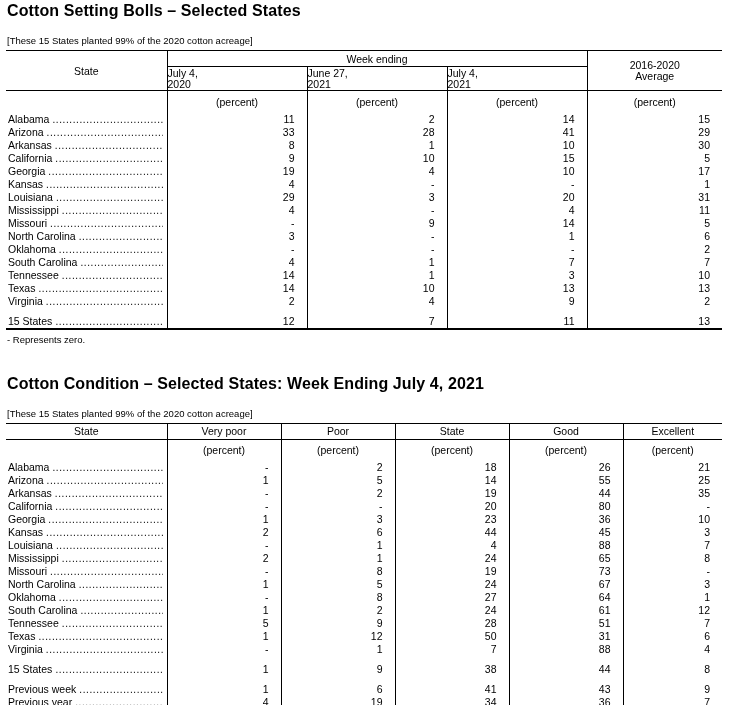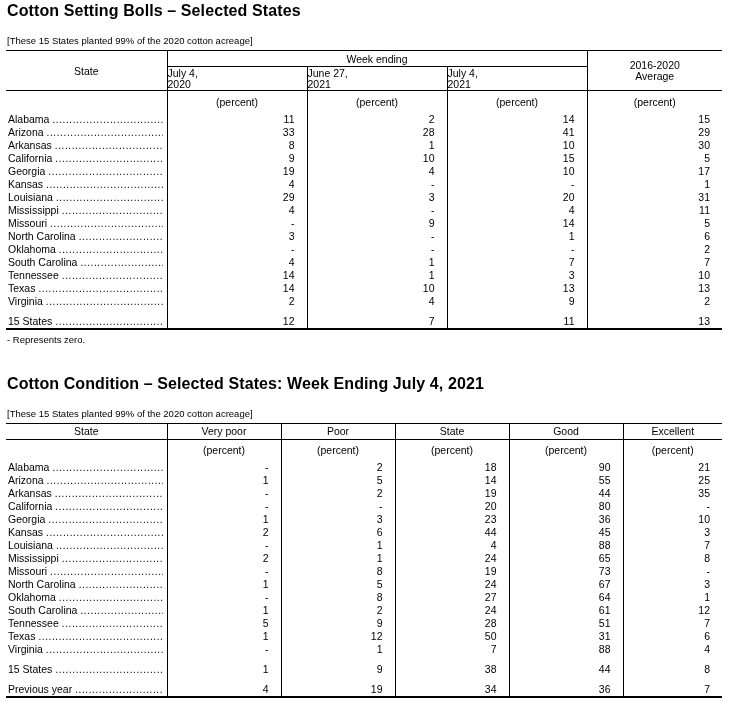--- a/index.html
+++ b/index.html
@@ -371,21 +371,21 @@
           <tr class="data-row">
             <td class="state-cell">
               <div class="srow">
                 <span class="sname">Alabama</span>
                 <span class="leader"></span>
               </div>
             </td>
             <td class="bl num">-</td>
             <td class="bl num">2</td>
             <td class="bl num">18</td>
-            <td class="bl num">90</td>
+            <td class="bl num">26</td>
             <td class="bl num">21</td>
           </tr>
 
           <tr class="data-row">
             <td class="state-cell">
               <div class="srow">
                 <span class="sname">Arizona</span>
                 <span class="leader"></span>
               </div>
             </td>
@@ -603,20 +603,33 @@
           <td></td>
             <td class="bl"></td>
             <td class="bl"></td>
             <td class="bl"></td>
             <td class="bl"></td>
             <td class="bl"></td>
         </tr>
         <tr class="data-row">
           <td class="state-cell">
             <div class="srow">
+              <span class="sname">Previous week</span>
+                <span class="leader"></span>
+            </div>
+          </td>
+          <td class="bl num">1</td>
+          <td class="bl num">6</td>
+          <td class="bl num">41</td>
+          <td class="bl num">43</td>
+          <td class="bl num">9</td>
+        </tr>
+        <tr class="data-row">
+          <td class="state-cell">
+            <div class="srow">
               <span class="sname">Previous year</span>
                 <span class="leader"></span>
             </div>
           </td>
           <td class="bl num">4</td>
           <td class="bl num">19</td>
           <td class="bl num">34</td>
           <td class="bl num">36</td>
           <td class="bl num">7</td>
         </tr>

